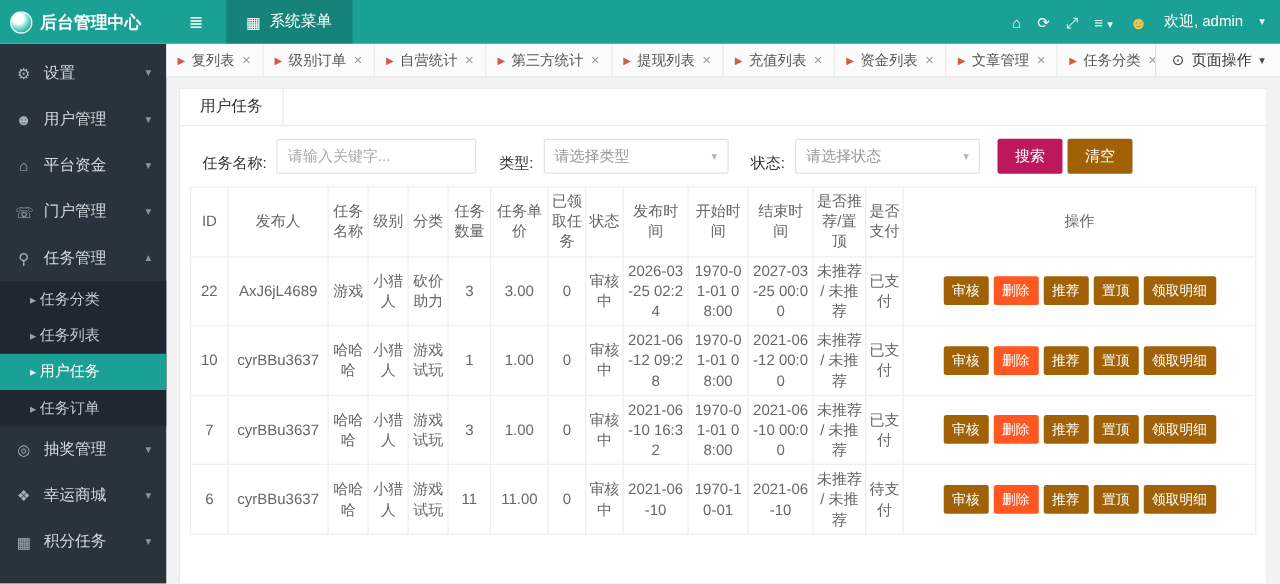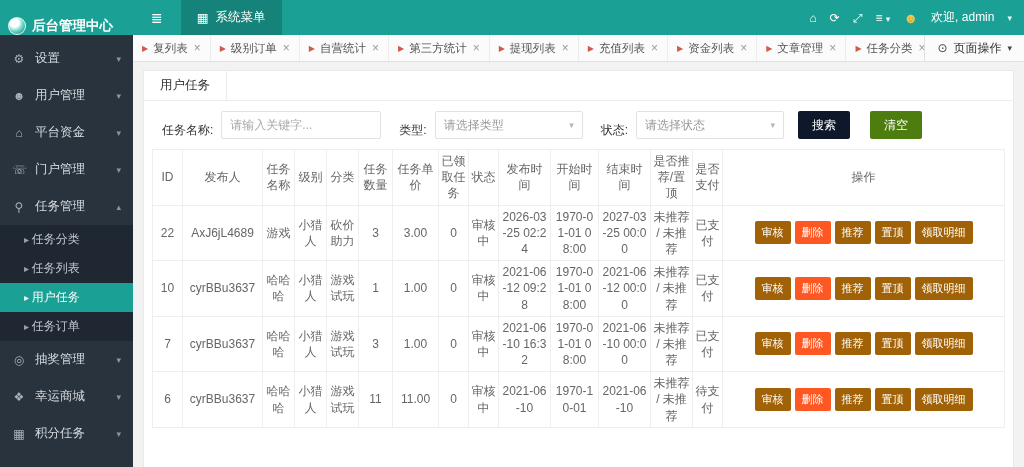--- a/index.html
+++ b/index.html
@@ -1,19 +1,19 @@
 <!DOCTYPE html>
 <html><head>
 <meta charset="utf-8">
 <style>
 *{box-sizing:border-box;margin:0;padding:0}
 html,body{width:1024px;height:467px;overflow:hidden}
 body{font-family:"Liberation Sans","DejaVu Sans",sans-serif;font-size:12px;background:#f2f2f2;color:#333}
 .topbar{height:35px;background:#1aa094;display:flex;align-items:stretch;color:#fff}
-.brand{width:133px;display:flex;align-items:flex-end;gap:6px;padding-left:8px;font-size:13.5px;font-weight:700;flex:none}
+.brand{width:133px;display:flex;align-items:center;gap:6px;padding-left:8px;font-size:13.5px;font-weight:700;flex:none}
 .logo{width:18px;height:18px;border-radius:50%;flex:none;border:1px solid rgba(255,255,255,.8);background:radial-gradient(circle at 35% 30%,#ffffff 0 28%,#67d6c8 55%,#0c7c6f)}
 .tb-toggle{display:flex;align-items:center;padding:0 18px;font-size:14px;cursor:pointer}
 .tb-tab{display:flex;align-items:center;gap:7px;padding:0 16px;background:rgba(0,0,0,.18);font-size:12.5px;cursor:pointer}
 .tb-right{margin-left:auto;display:flex;align-items:center;gap:13px;padding-right:12px;font-size:12px}
 .tb-ic{cursor:pointer}
 .avatar{color:#f6c343;font-size:14px}
 .caret{font-size:9px;opacity:.9}
 .main{display:flex;height:432px;overflow:hidden}
 .sidebar{width:133px;background:#28333e;flex:none;padding-top:5px}
 .sb-item{height:37px;display:flex;align-items:center;gap:9px;padding:0 12px;color:#d6dade;font-size:12.5px;cursor:pointer}
@@ -36,22 +36,22 @@
 .card-tabs{height:30px;border-bottom:1px solid #ececec;display:flex;flex:none}
 .card-tab{padding:0 16px;line-height:29px;border-right:1px solid #ececec;color:#333;font-size:12.5px;cursor:pointer}
 .filterbar{display:flex;align-items:flex-end;padding:10px 14px;flex:none}
 .f-label{color:#333;margin:0 8px 0 4px;white-space:nowrap}
 .f-label.later{margin-left:18px}
 .f-input{width:160px;height:28px;border:1px solid #e2e2e2;border-radius:2px;padding:4px 8px;color:#333;font-size:12px;font-family:inherit;outline:none}
 .f-input::placeholder{color:#aaa}
 .f-select{width:148px;height:28px;border:1px solid #e2e2e2;border-radius:2px;background:#fff;display:flex;align-items:center;justify-content:space-between;padding:0 8px;color:#999;cursor:pointer}
 .f-caret{color:#b5b5b5;font-size:9px}
 .btn{height:28px;padding:0 14px;border:0;border-radius:2px;color:#fff;font-size:12px;cursor:pointer;font-family:inherit}
-.btn-search{background:#0f172a;margin-left:14px}
-.btn-clear{background:#4d7c0f;margin-left:20px}
+.btn-search{background:#be185d;margin-left:14px}
+.btn-clear{background:#a16207;margin-left:4px}
 .tablewrap{flex:1;overflow:hidden;padding:0 8px 8px}
 table{width:100%;border-collapse:collapse;table-layout:fixed;color:#666}
 th,td{border:1px solid #eee;text-align:center;vertical-align:middle;padding:3px 2px;word-break:break-all;line-height:1.35;font-weight:400;font-size:12px}
 .ops-cell{white-space:nowrap}
 .act{border:0;border-radius:2px;color:#fff;font-size:11px;padding:4px 7px;margin:1px 2px;cursor:pointer;font-family:inherit;white-space:nowrap}
 .act-teal{background:#a16207}
 .act-orange{background:#ff5722}
 </style>
 </head>
 <body>

